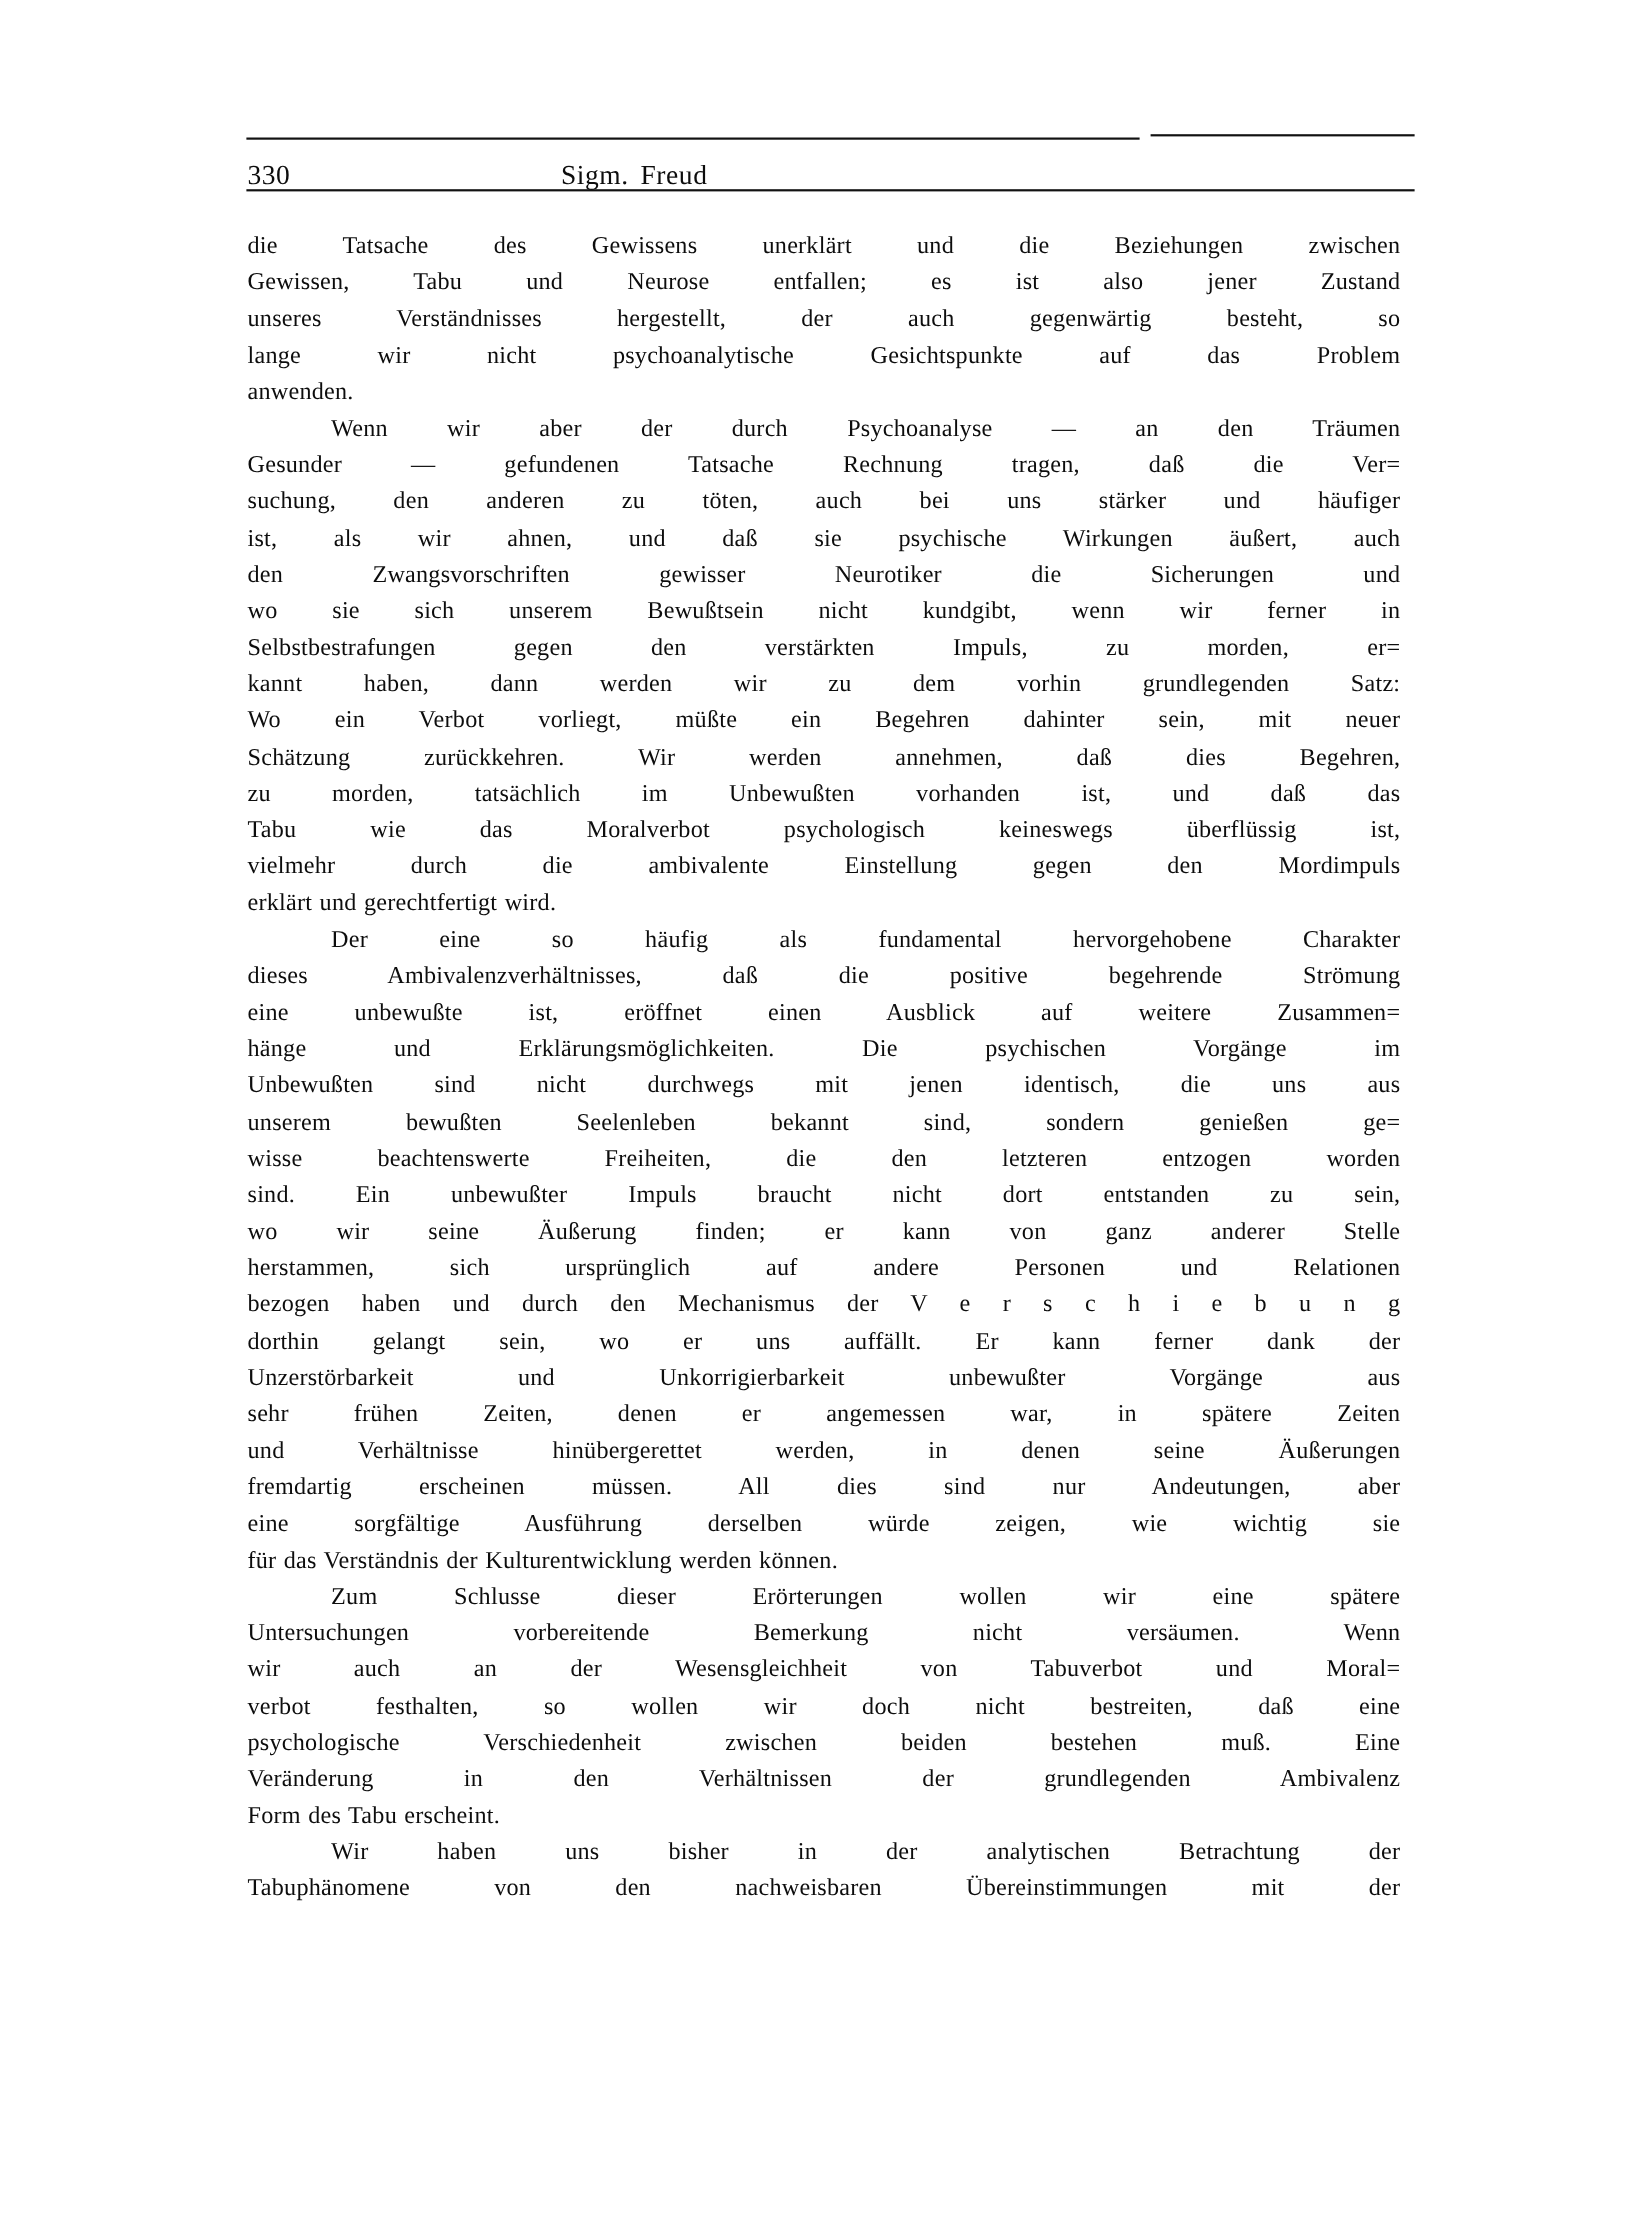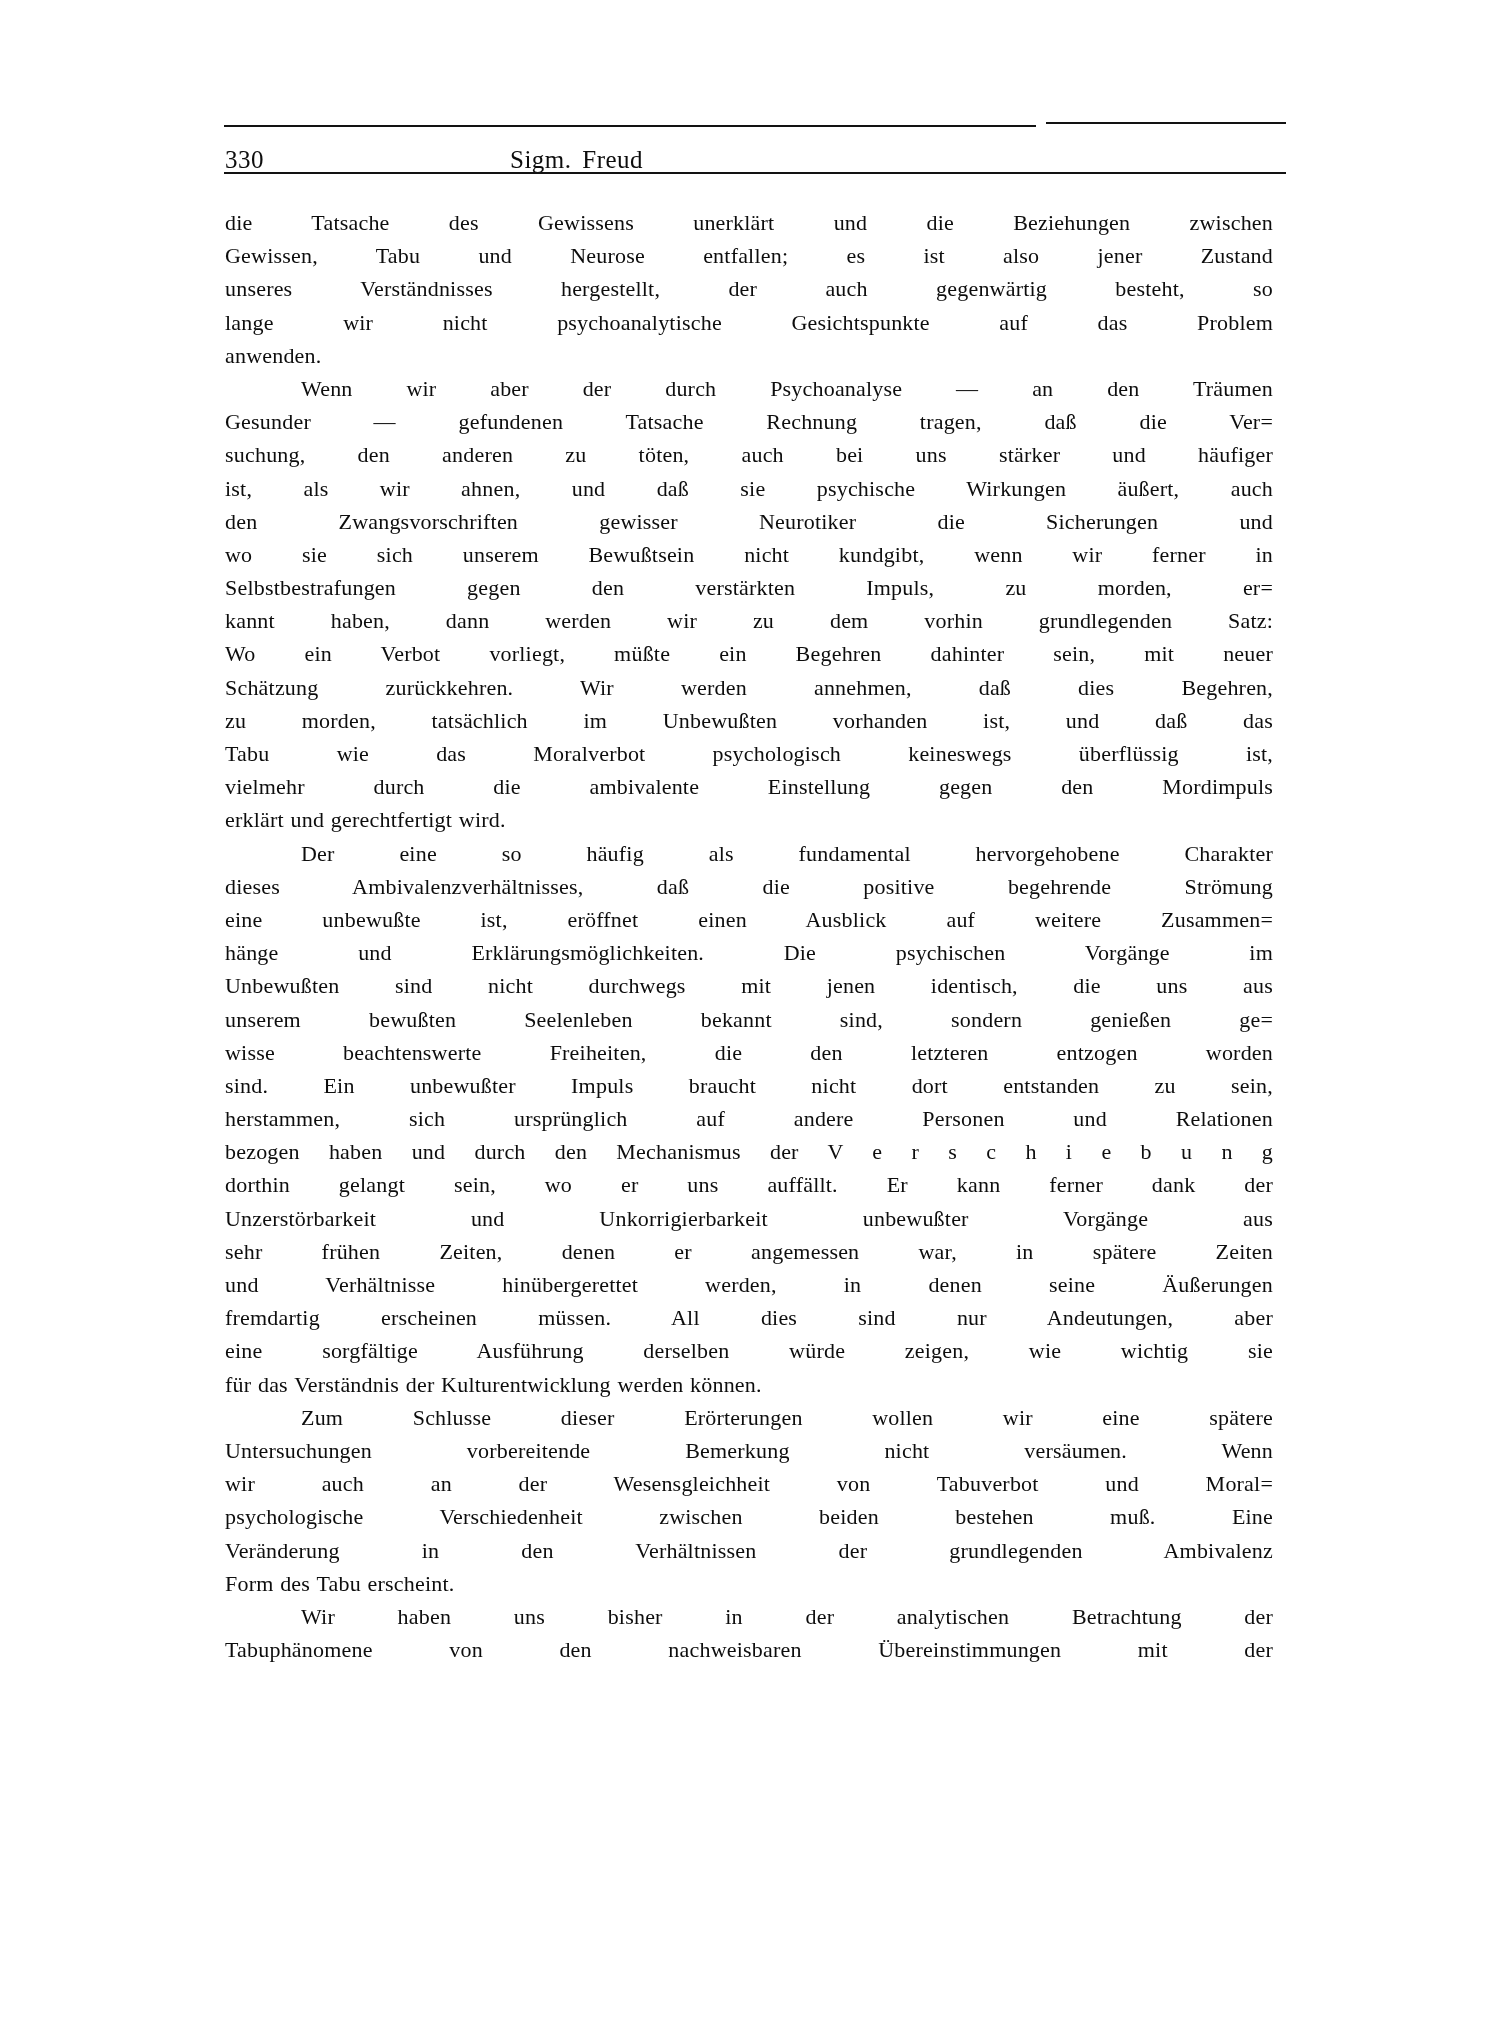--- a/index.html
+++ b/index.html
@@ -112,34 +112,36 @@
       </div>
       <div class="para">
         <div class="line indent">Der eine so häufig als fundamental hervorgehobene Charakter</div>
         <div class="line">dieses Ambivalenzverhältnisses, daß die positive begehrende Strömung</div>
         <div class="line">eine unbewußte ist, eröffnet einen Ausblick auf weitere Zusammen=</div>
         <div class="line">hänge und Erklärungsmöglichkeiten. Die psychischen Vorgänge im</div>
         <div class="line">Unbewußten sind nicht durchwegs mit jenen identisch, die uns aus</div>
         <div class="line">unserem bewußten Seelenleben bekannt sind, sondern genießen ge=</div>
         <div class="line">wisse beachtenswerte Freiheiten, die den letzteren entzogen worden</div>
         <div class="line">sind. Ein unbewußter Impuls braucht nicht dort entstanden zu sein,</div>
+        <div class="line">wo wir seine Äußerung finden; er kann von ganz anderer Stelle</div>
         <div class="line">herstammen, sich ursprünglich auf andere Personen und Relationen</div>
         <div class="line">bezogen haben und durch den Mechanismus der V e r s c h i e b u n g</div>
         <div class="line">dorthin gelangt sein, wo er uns auffällt. Er kann ferner dank der</div>
         <div class="line">Unzerstörbarkeit und Unkorrigierbarkeit unbewußter Vorgänge aus</div>
         <div class="line">sehr frühen Zeiten, denen er angemessen war, in spätere Zeiten</div>
         <div class="line">und Verhältnisse hinübergerettet werden, in denen seine Äußerungen</div>
         <div class="line">fremdartig erscheinen müssen. All dies sind nur Andeutungen, aber</div>
         <div class="line">eine sorgfältige Ausführung derselben würde zeigen, wie wichtig sie</div>
         <div class="line last">für das Verständnis der Kulturentwicklung werden können.</div>
       </div>
       <div class="para">
         <div class="line indent">Zum Schlusse dieser Erörterungen wollen wir eine spätere</div>
         <div class="line">Untersuchungen vorbereitende Bemerkung nicht versäumen. Wenn</div>
         <div class="line">wir auch an der Wesensgleichheit von Tabuverbot und Moral=</div>
+        <div class="line">verbot festhalten, so wollen wir doch nicht bestreiten, daß eine</div>
         <div class="line">psychologische Verschiedenheit zwischen beiden bestehen muß. Eine</div>
         <div class="line">Veränderung in den Verhältnissen der grundlegenden Ambivalenz</div>
         <div class="line last">Form des Tabu erscheint.</div>
       </div>
       <div class="para">
         <div class="line indent">Wir haben uns bisher in der analytischen Betrachtung der</div>
         <div class="line">Tabuphänomene von den nachweisbaren Übereinstimmungen mit der</div>
       </div>
     </div>
 

